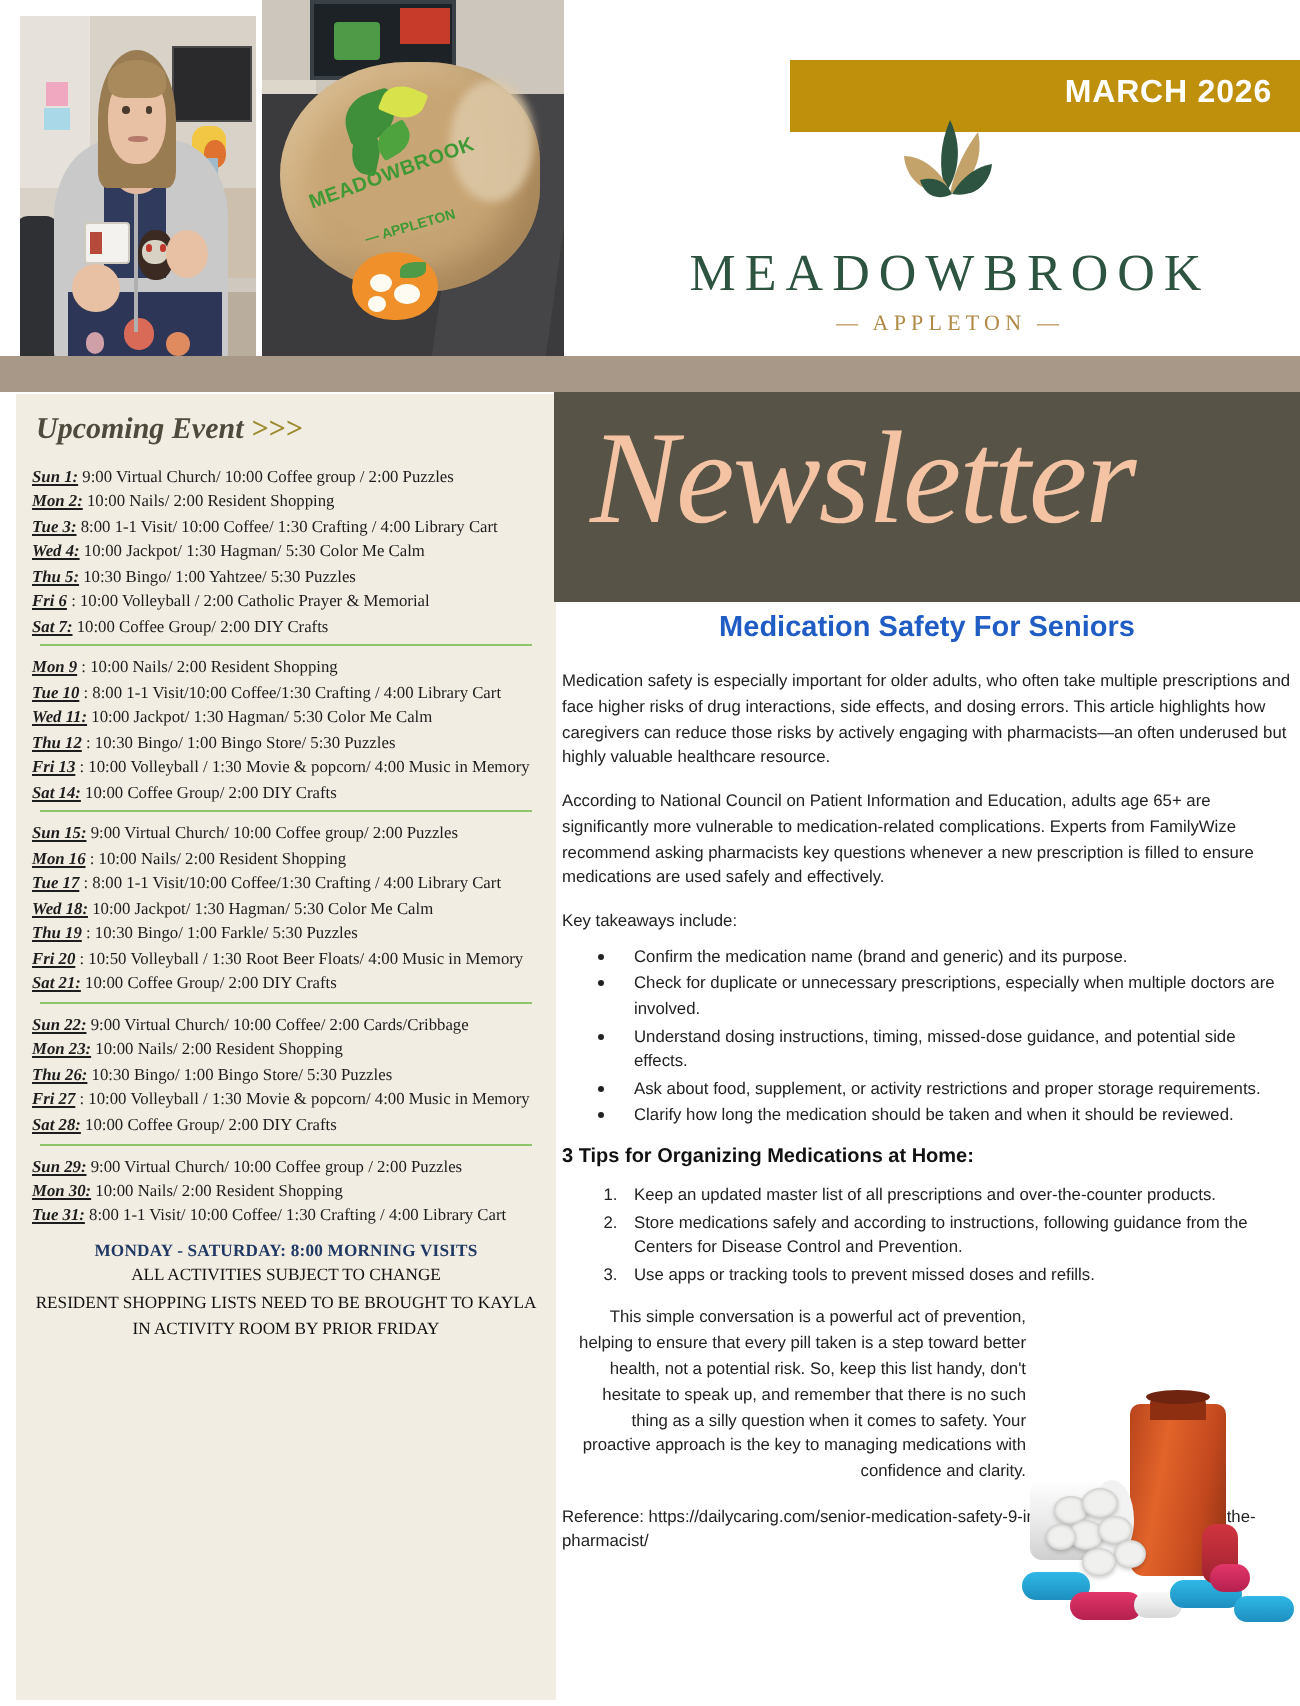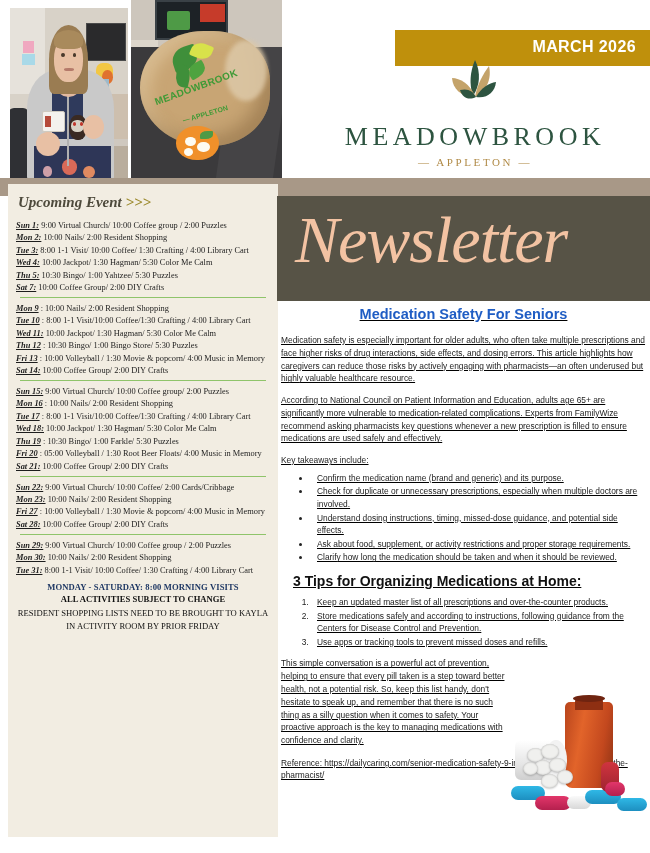--- a/index.html
+++ b/index.html
@@ -97,59 +97,59 @@
   .logo-mark { width:70px; height:62px; margin:0 auto 6px; display:block; }
   .logo-name { font-family:"Liberation Serif", serif; font-size:26px; letter-spacing:4.5px;
                color:#2d5440; font-weight:400; line-height:1; }
   .logo-sub  { font-family:"Liberation Serif", serif; font-size:11px; letter-spacing:2.6px;
                color:#b08a46; margin-top:6px; }
 
   
   .divider { position:absolute; left:0; top:178px; width:650px; height:18px; background:#a89887; }
 
   
-  .left-col { position:absolute; left:8px; top:184px; width:270px; height:653px;
+  .left-col { position:absolute; left:8px; top:197px; width:270px; height:653px;
               background:#f2ede2; padding:8px 8px 4px 8px; }
   .left-title { font-family:"Liberation Serif", serif; font-style:italic; font-weight:bold;
                 font-size:15px; color:#4e4a3c; margin:2px 0 9px 2px; }
   .left-title .chev { color:#9c8a2e; font-style:italic; }
 
   .week { margin-bottom:2px; }
   .wk-rule { height:0; border-top:1.4px solid #8fc46a; margin:3px 4px 5px 4px; }
   .ev { font-family:"Liberation Serif", serif; font-size:8.4px; color:#1d1d1d;
         line-height:1.42; margin:0 0 .5px 0; }
   .ev b { font-style:italic; font-weight:bold; text-decoration:underline; }
 
   .left-footer { margin-top:6px; text-align:center; font-family:"Liberation Serif", serif; }
   .lf1 { color:#1f3864; font-weight:bold; font-size:8.6px; letter-spacing:.1px; }
-  .lf2 { color:#111; font-weight:bold; font-size:8.6px; margin-top:2px; }
+  .lf2 { color:#111; font-weight:normal; font-size:8.6px; margin-top:2px; }
   .lf3 { color:#111; font-size:8.6px; margin-top:3px; line-height:1.5; }
 
   
   .news-band { position:absolute; left:277px; top:196px; width:430px; height:105px;
                background:#575346; }
   .news-word { position:absolute; left:18px; top:6px; font-family:"Liberation Serif", serif;
                font-style:italic; font-size:66px; color:#f3c3a3; letter-spacing:-1px; }
 
-  .right-col { position:absolute; left:281px; top:306px; width:365px;text-decoration:underline; }
+  .right-col { position:absolute; left:281px; top:306px; width:365px; }
   .art-title { text-align:center; font-family:"Liberation Sans", sans-serif; font-weight:bold;
                font-size:14.5px; color:#1f5dc4; margin-bottom:12px; }
   .para { font-family:"Liberation Sans", sans-serif; font-size:8.4px; color:#222;
           line-height:1.52; margin-bottom:9px; text-align:left; }
   .lead { font-family:"Liberation Sans", sans-serif; font-size:8.4px; color:#222;
           line-height:1.5; margin-bottom:5px; }
   ul.bullets { margin:0 0 9px 30px; }
   ul.bullets li { font-family:"Liberation Sans", sans-serif; font-size:8.4px; color:#222;
                   line-height:1.5; margin-bottom:1px; padding-left:6px; }
-  .tips-head { font-family:"Liberation Sans", sans-serif; font-weight:bold; font-size:14px;
-               color:#111; margin:2px 0 7px 12px; }
+  .tips-head { font-family:"Liberation Sans", sans-serif; font-weight:bold; font-size:10px;
+               color:#111; margin:2px 0 7px 0; }
   ol.tips { margin:0 0 9px 30px; }
   ol.tips li { font-family:"Liberation Sans", sans-serif; font-size:8.4px; color:#222;
                line-height:1.5; margin-bottom:1px; padding-left:6px; }
-  .closing { width:232px; }
+  .closing { width:232px;text-align:right; }
   .reference { font-family:"Liberation Sans", sans-serif; font-size:8.4px; color:#222;
                line-height:1.5; margin-top:10px; width:350px; }
 
   
   .pills { position:absolute; left:505px; top:700px; width:142px; height:125px; }
   .pill-bottle { position:absolute; left:60px; top:2px; width:48px; height:86px;
                  background:linear-gradient(100deg,#b8441c 0%, #e2642a 34%, #c3481e 72%, #8d3214 100%);
                  border-radius:5px 5px 7px 7px; }
   .pill-bottle-neck { position:absolute; left:70px; top:-2px; width:28px; height:12px;
                  background:#8e2f12; border-radius:4px 4px 0 0; }
@@ -264,45 +264,47 @@
       <span>Upcoming Event</span>
       <span class="chev">&gt;&gt;&gt;</span>
     </div>
     <div id="weeks-host">
         <div class="week">
           <p class="ev"><b>Sun 1:</b><span> 9:00 Virtual Church/ 10:00 Coffee group / 2:00 Puzzles</span></p>
           <p class="ev"><b>Mon 2:</b><span> 10:00 Nails/ 2:00 Resident Shopping</span></p>
           <p class="ev"><b>Tue 3:</b><span> 8:00 1-1 Visit/ 10:00 Coffee/ 1:30 Crafting / 4:00 Library Cart</span></p>
           <p class="ev"><b>Wed 4:</b><span> 10:00 Jackpot/ 1:30 Hagman/ 5:30 Color Me Calm</span></p>
           <p class="ev"><b>Thu 5:</b><span> 10:30 Bingo/ 1:00 Yahtzee/ 5:30 Puzzles</span></p>
+          <p class="ev"><b>Fri 6</b><span> : 10:00 Volleyball / 2:00 Catholic Prayer &amp; Memorial</span></p>
           <p class="ev"><b>Sat 7:</b><span> 10:00 Coffee Group/ 2:00 DIY Crafts</span></p>
         </div>
         <div class="wk-rule"></div>
         <div class="week">
           <p class="ev"><b>Mon 9</b><span> : 10:00 Nails/ 2:00 Resident Shopping</span></p>
           <p class="ev"><b>Tue 10</b><span> : 8:00 1-1 Visit/10:00 Coffee/1:30 Crafting / 4:00 Library Cart</span></p>
           <p class="ev"><b>Wed 11:</b><span> 10:00 Jackpot/ 1:30 Hagman/ 5:30 Color Me Calm</span></p>
           <p class="ev"><b>Thu 12</b><span> : 10:30 Bingo/ 1:00 Bingo Store/ 5:30 Puzzles</span></p>
           <p class="ev"><b>Fri 13</b><span> : 10:00 Volleyball / 1:30 Movie &amp; popcorn/ 4:00 Music in Memory</span></p>
           <p class="ev"><b>Sat 14:</b><span> 10:00 Coffee Group/ 2:00 DIY Crafts</span></p>
         </div>
         <div class="wk-rule"></div>
         <div class="week">
           <p class="ev"><b>Sun 15:</b><span>  9:00 Virtual Church/ 10:00 Coffee group/ 2:00 Puzzles</span></p>
           <p class="ev"><b>Mon 16</b><span> : 10:00 Nails/ 2:00 Resident Shopping</span></p>
           <p class="ev"><b>Tue 17</b><span> : 8:00 1-1 Visit/10:00 Coffee/1:30 Crafting / 4:00 Library Cart</span></p>
           <p class="ev"><b>Wed 18:</b><span> 10:00 Jackpot/ 1:30 Hagman/ 5:30 Color Me Calm</span></p>
           <p class="ev"><b>Thu 19</b><span> : 10:30 Bingo/ 1:00 Farkle/ 5:30 Puzzles</span></p>
-          <p class="ev"><b>Fri 20</b><span> : 05:00 Volleyball / 1:30 Root Beer Floats/ 4:00 Music in Memory</span></p>
+          <p class="ev"><b>Fri 20</b><span> : 10:50 Volleyball / 1:30 Root Beer Floats/ 4:00 Music in Memory</span></p>
           <p class="ev"><b>Sat 21:</b><span> 10:00 Coffee Group/ 2:00 DIY Crafts</span></p>
         </div>
         <div class="wk-rule"></div>
         <div class="week">
           <p class="ev"><b>Sun 22:</b><span>  9:00 Virtual Church/ 10:00 Coffee/ 2:00 Cards/Cribbage</span></p>
           <p class="ev"><b>Mon 23:</b><span> 10:00 Nails/ 2:00 Resident Shopping</span></p>
+          <p class="ev"><b>Thu 26:</b><span> 10:30 Bingo/ 1:00 Bingo Store/ 5:30 Puzzles</span></p>
           <p class="ev"><b>Fri 27</b><span> : 10:00 Volleyball / 1:30 Movie &amp; popcorn/ 4:00 Music in Memory</span></p>
           <p class="ev"><b>Sat 28:</b><span>  10:00 Coffee Group/ 2:00 DIY Crafts</span></p>
         </div>
         <div class="wk-rule"></div>
         <div class="week">
           <p class="ev"><b>Sun 29:</b><span> 9:00 Virtual Church/ 10:00 Coffee group / 2:00 Puzzles</span></p>
           <p class="ev"><b>Mon 30:</b><span> 10:00 Nails/ 2:00 Resident Shopping</span></p>
           <p class="ev"><b>Tue 31:</b><span> 8:00 1-1 Visit/ 10:00 Coffee/ 1:30 Crafting / 4:00 Library Cart</span></p>
         </div>
       </div>

